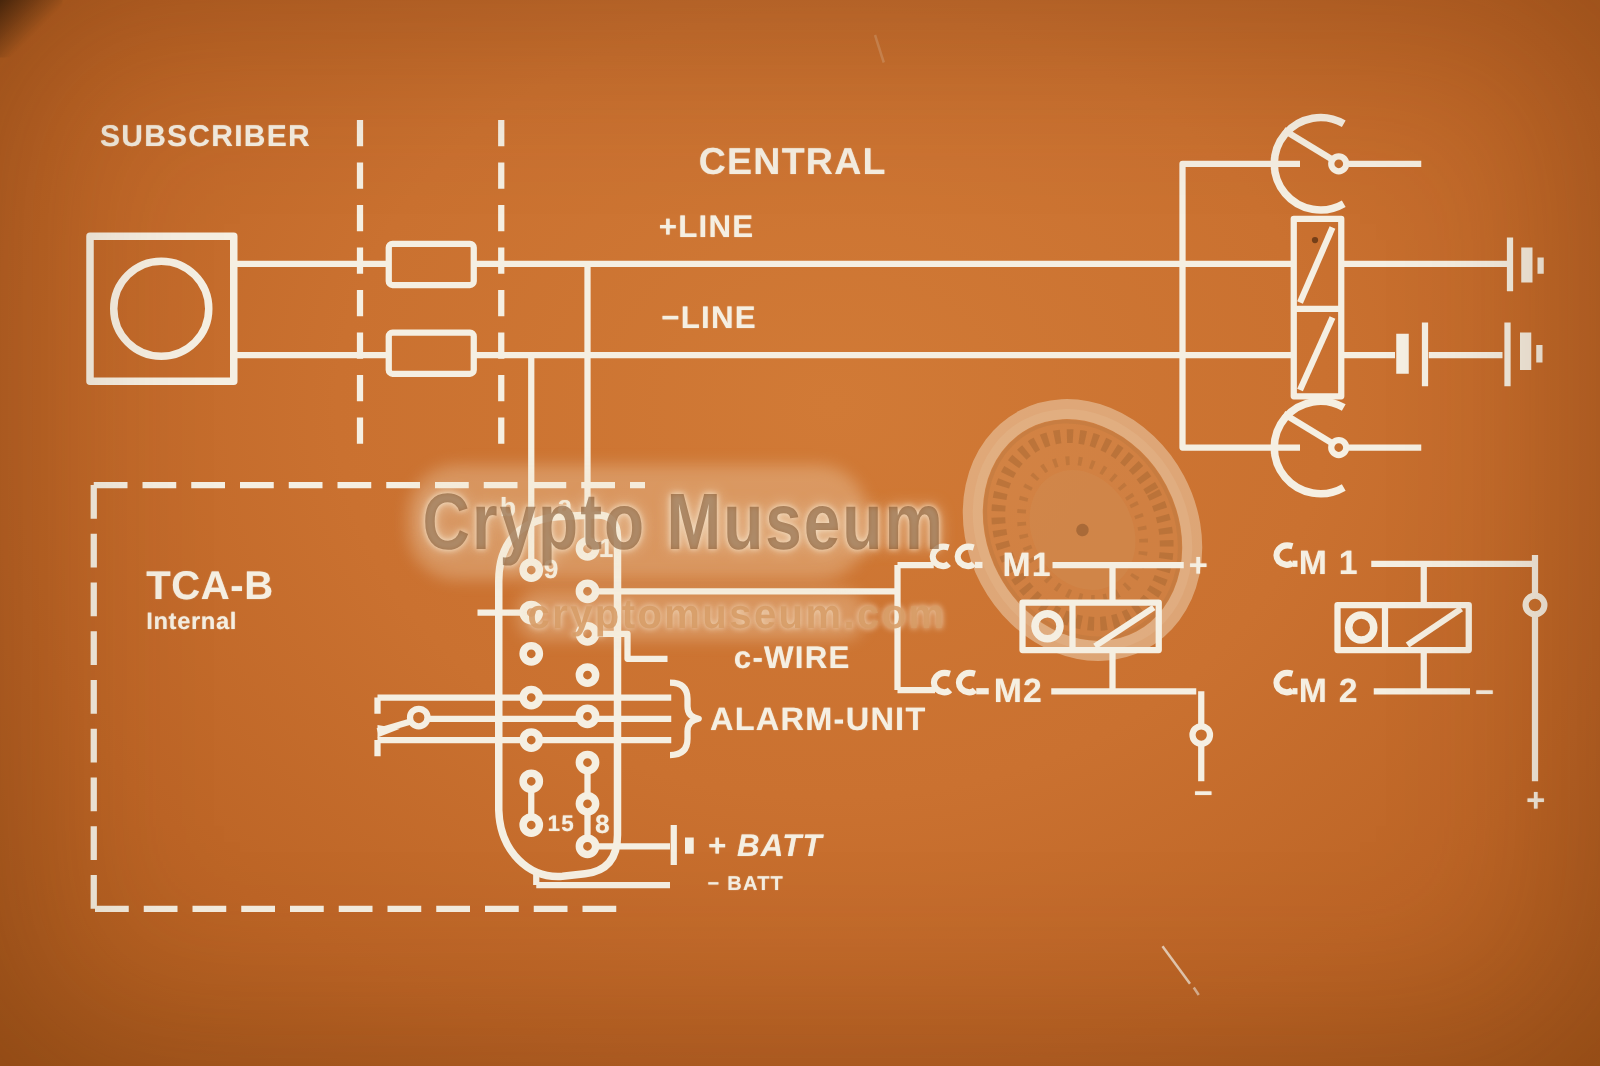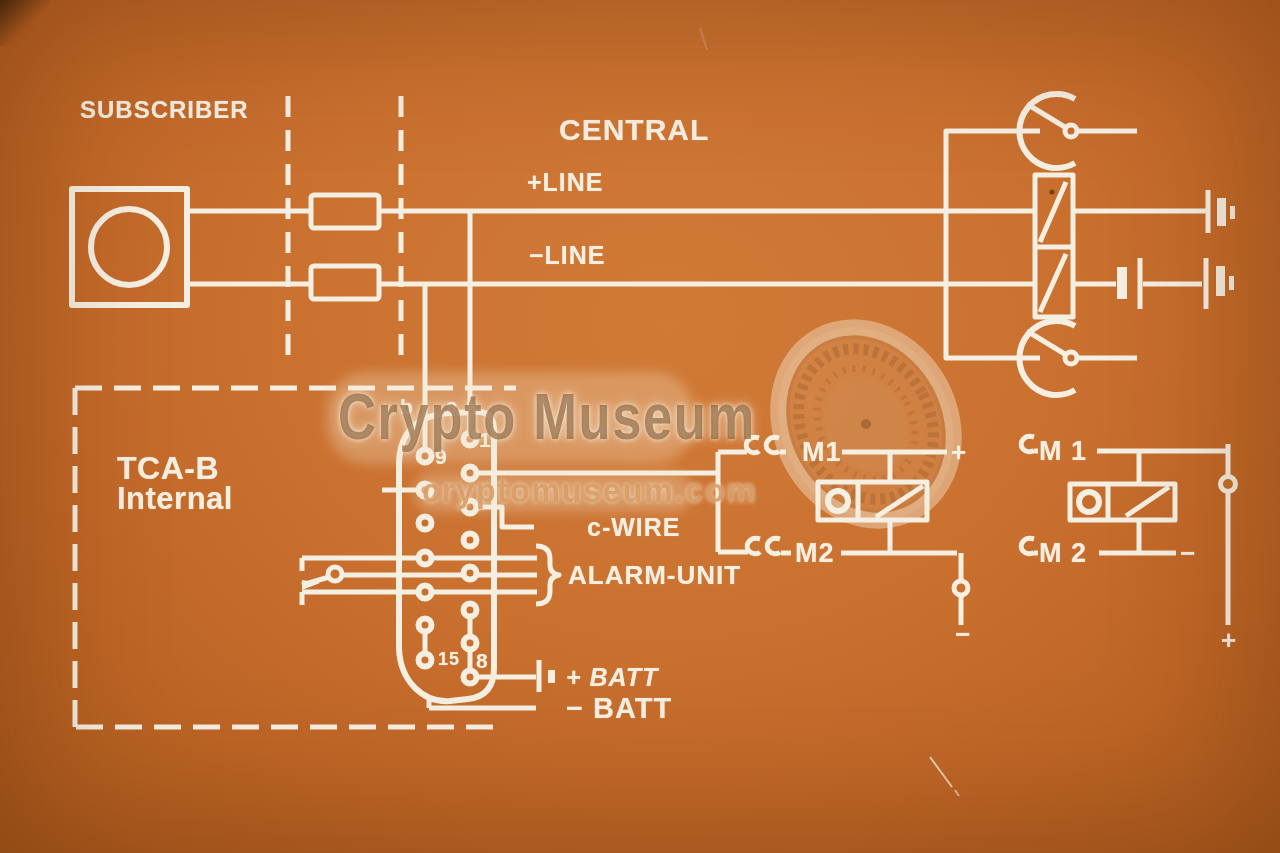--- a/index.html
+++ b/index.html
@@ -228,21 +228,21 @@
       <path d="M700,28 L707,50" style="stroke:rgba(235,205,175,.3);stroke-width:2"></path>
     </g>
   </svg>
 
   <div class="lbl" style="left:80px;top:110px;font-size:24px;">SUBSCRIBER</div>
   <div class="lbl" style="left:559px;top:110px;font-size:30px;margin-top:20px;">CENTRAL</div>
   <div class="lbl" style="left:527px;top:182px;font-size:25px;">+LINE</div>
   <div class="lbl" style="left:529px;top:255px;font-size:25px;">−LINE</div>
 
   <div class="lbl" style="left:117px;top:468px;font-size:32px;letter-spacing:0.5px;">TCA-B</div>
-  <div class="lbl" style="left:117px;top:498px;font-size:31px;font-weight:600;letter-spacing:0.5px;">Internal</div>
+  <div class="lbl" style="left:117px;top:498px;font-size:19px;font-weight:600;letter-spacing:0.5px;">Internal</div>
 
   <div class="lbl" style="left:400px;top:406px;font-size:21px;">b</div>
   <div class="lbl" style="left:446px;top:405px;font-size:21px;">a</div>
   <div class="lbl" style="left:479px;top:439px;font-size:21px;">1</div>
   <div class="lbl" style="left:435px;top:456px;font-size:21px;">9</div>
   <div class="lbl" style="left:438px;top:659px;font-size:18px;">15</div>
   <div class="lbl" style="left:476px;top:660px;font-size:21px;">8</div>
 
   <div class="lbl" style="left:563px;top:527px;font-size:25px;margin-left:24px;">c-WIRE</div>
   <div class="lbl" style="left:568px;top:575px;font-size:26px;">ALARM-UNIT</div>
@@ -251,21 +251,21 @@
   <div class="lbl ctr" style="left:959px;top:452px;font-size:26px;">+</div>
   <div class="lbl" style="left:795px;top:553px;font-size:27px;">M2</div>
   <div class="lbl ctr" style="left:963px;top:634px;font-size:26px;">−</div>
 
   <div class="lbl" style="left:1039px;top:451px;font-size:27px;">M 1</div>
   <div class="lbl" style="left:1039px;top:553px;font-size:27px;">M 2</div>
   <div class="lbl ctr" style="left:1188px;top:553px;font-size:26px;">−</div>
   <div class="lbl ctr" style="left:1229px;top:640px;font-size:26px;">+</div>
 
   <div class="lbl" style="left:566px;top:677px;font-size:25px;font-style:italic;">+ BATT</div>
-  <div class="lbl" style="left:566px;top:708px;font-size:29px;">− BATT</div>
+  <div class="lbl" style="left:566px;top:708px;font-size:16px;">− BATT</div>
 
   <div class="wm-glow" style="left:326px;top:372px;width:368px;height:92px;"></div>
   <div class="wm-glow" style="left:414px;top:472px;width:278px;height:40px;border-radius:18px;"></div>
   <div class="wm-title" style="left:338px;top:417px;">Crypto Museum</div>
   <div class="wm-url" style="left:422px;top:491px;">cryptomuseum.com</div>
 
   <div class="vignette"></div>
   <div class="corner-shadow"></div>
 </div>
 

